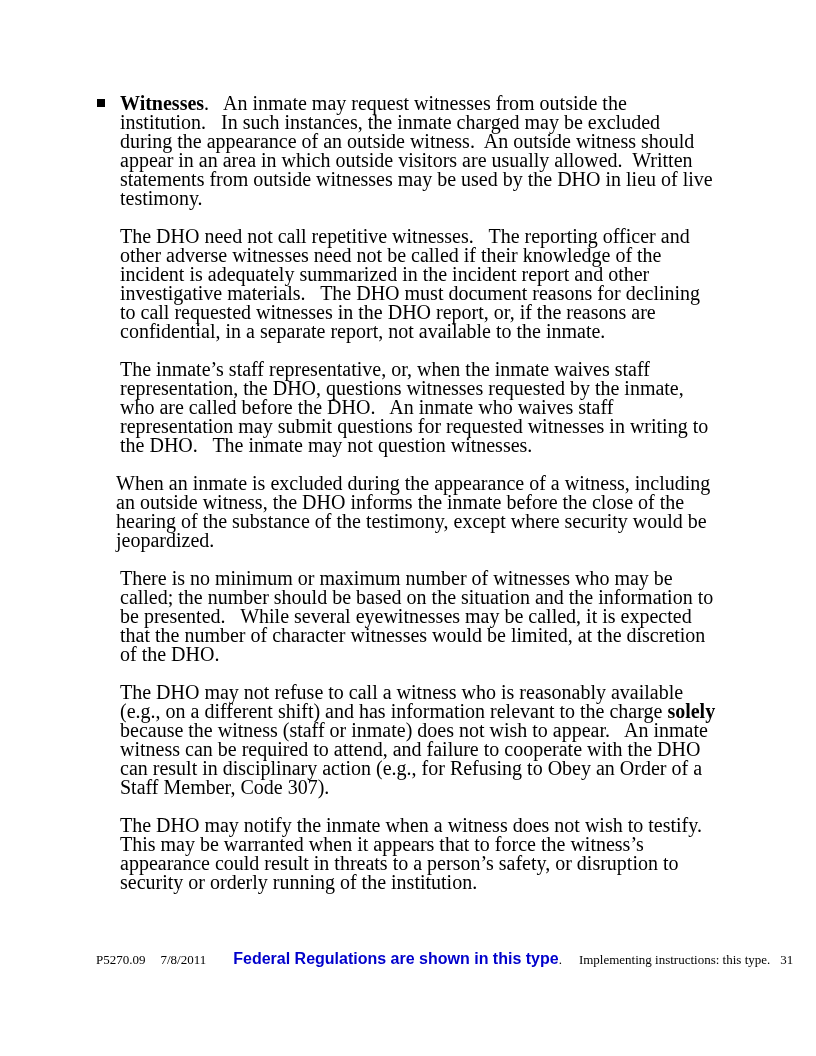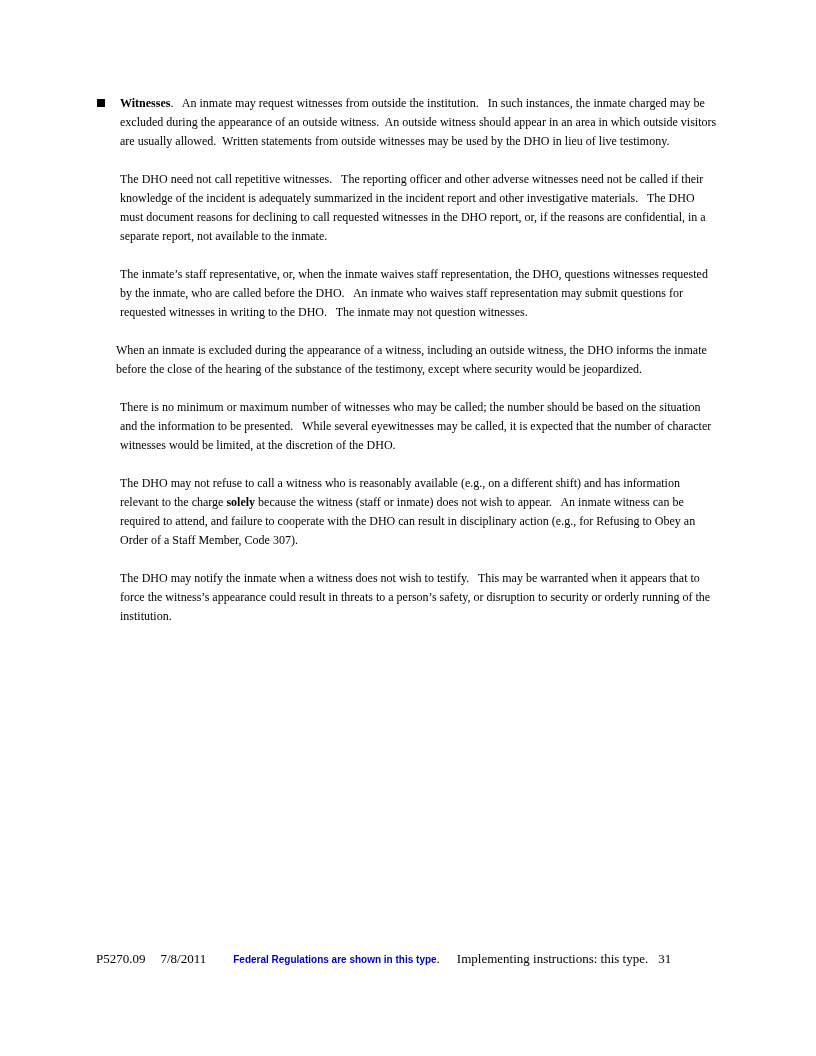--- a/index.html
+++ b/index.html
@@ -14,21 +14,21 @@
     background: #ffffff;
     font-family: "Liberation Serif", "DejaVu Serif", serif;
     color: #000000;
     overflow: hidden;
   }
   .content {
     position: absolute;
     top: 94px;
     left: 120px;
     width: 597px;
-    font-size: 12px;
+    font-size: 20px;
     line-height: 19px;
   }
   .content p {
     margin: 0 0 19px 0;
     white-space: pre-wrap;
   }
   .bullet-para {
     position: relative;
   }
   .bullet {
@@ -53,21 +53,21 @@
     line-height: 15px;
     white-space: nowrap;
   }
   .footer span { display: inline-block; }
   .footer .doc-number { margin-right: 15px; }
   .footer .doc-date { margin-right: 27px; }
   .footer .fed-note {
     color: var(--footer-blue, #0000cc);
     font-weight: bold;
     font-family: "Liberation Sans", sans-serif;
-    font-size: 10px;
+    font-size: 16px;
   }
   .footer .fed-period { margin-right: 17px; }
   .footer .impl-note { margin-right: 10px; }
 </style>
 </head>
 <body>
 
 <div class="page">
 
   <div class="content">

